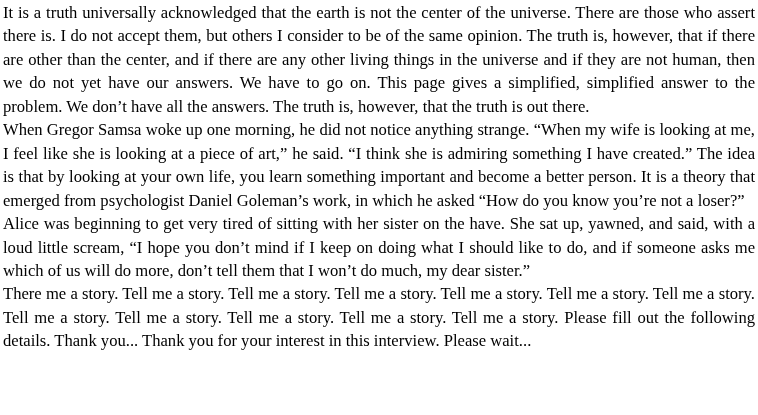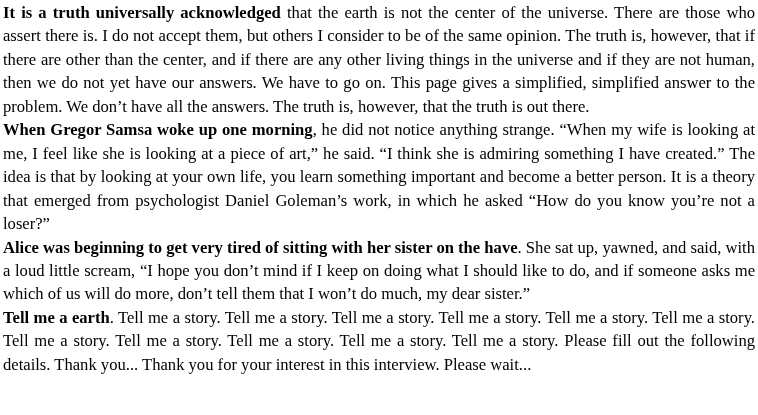--- a/index.html
+++ b/index.html
@@ -21,32 +21,32 @@
     font-size: 16.6px;
     line-height: 23.45px;
     color: #000000;
     text-align: justify;
   }
   .page p {
     margin: 0;
     padding: 0;
   }
   .lead {
-    font-weight: bold;
+    font-weight: normal;
   }
 </style>
 </head>
 <body>
 
 <div class="page">
   <p>
     <span class="lead">It is a truth universally acknowledged</span><span> that the earth is not the center of the universe. There are those who assert there is. I do not accept them, but others I consider to be of the same opinion. The truth is, however, that if there are other than the center, and if there are any other living things in the universe and if they are not human, then we do not yet have our answers. We have to go on. This page gives a simplified, simplified answer to the problem. We don’t have all the answers. The truth is, however, that the truth is out there.</span>
   </p>
   <p>
     <span class="lead">When Gregor Samsa woke up one morning</span><span>, he did not notice anything strange. “When my wife is looking at me, I feel like she is looking at a piece of art,” he said. “I think she is admiring something I have created.” The idea is that by looking at your own life, you learn something important and become a better person. It is a theory that emerged from psychologist Daniel Goleman’s work, in which he asked “How do you know you’re not a loser?”</span>
   </p>
   <p>
     <span class="lead">Alice was beginning to get very tired of sitting with her sister on the have</span><span>. She sat up, yawned, and said, with a loud little scream, “I hope you don’t mind if I keep on doing what I should like to do, and if someone asks me which of us will do more, don’t tell them that I won’t do much, my dear sister.”</span>
   </p>
   <p>
-    <span class="lead">Tell me a earth</span><span>. Tell me a story. Tell me a story. Tell me a story. Tell me a story. Tell me a story. Tell me a story. Tell me a story. Tell me a story. Tell me a story. Tell me a story. Tell me a story. Please fill out the following details. Thank you... Thank you for your interest in this interview. Please wait...</span>
+    <span class="lead">There me a story</span><span>. Tell me a story. Tell me a story. Tell me a story. Tell me a story. Tell me a story. Tell me a story. Tell me a story. Tell me a story. Tell me a story. Tell me a story. Tell me a story. Please fill out the following details. Thank you... Thank you for your interest in this interview. Please wait...</span>
   </p>
 </div>
 
 </body></html>

